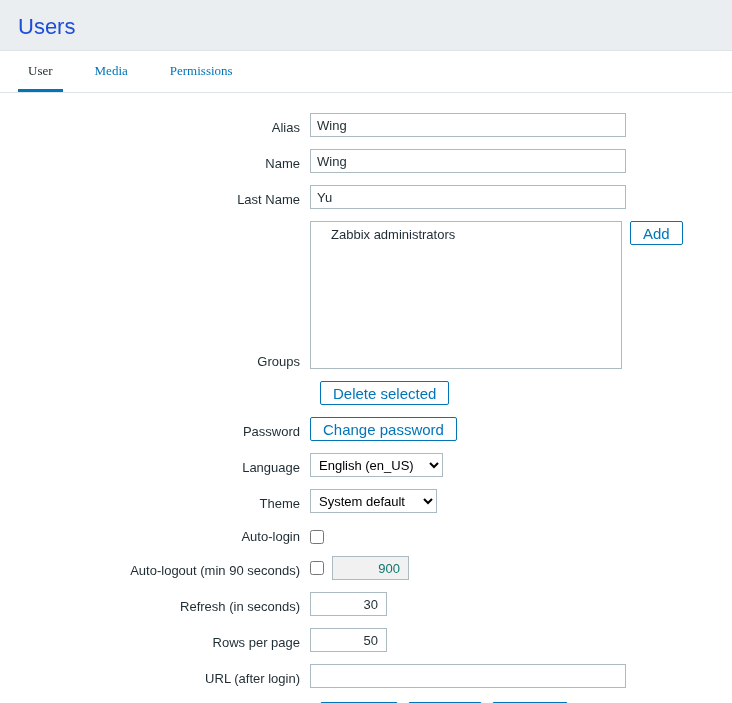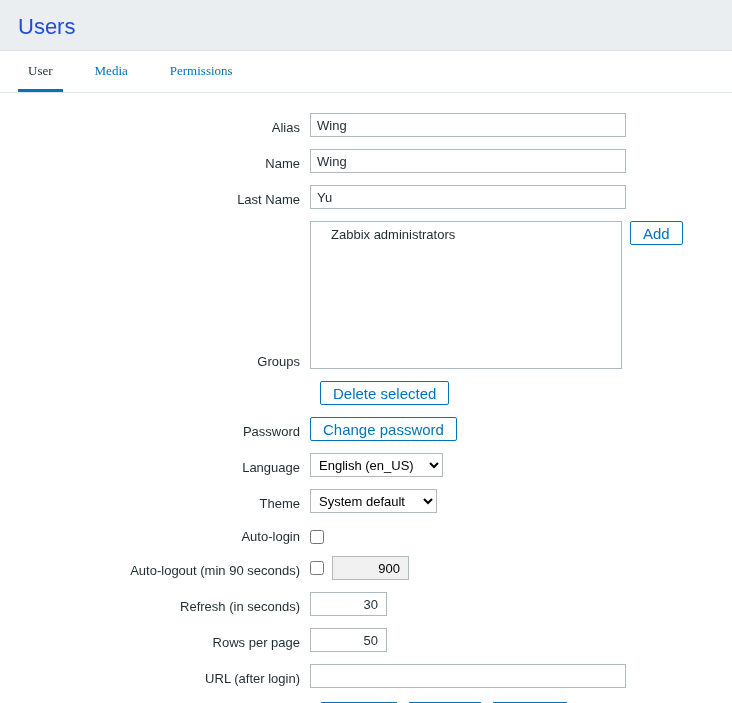--- a/index.html
+++ b/index.html
@@ -73,21 +73,21 @@
     background: #fff;
   }
   input[type="text"].wide { width: 316px; }
   input[type="text"].num {
     width: 77px;
     text-align: right;
     padding-right: 8px;
   }
   input[type="text"]:disabled {
     background: #f1f1f1;
-    color: #000000;
+    color: #0f766e;
   }
   .listbox {
     width: 312px;
     height: 148px;
     border: 1px solid #acbbc2;
     overflow-y: scroll;
     padding: 4px 20px;
     font-size: 13px;
     background: #fff;
   }

